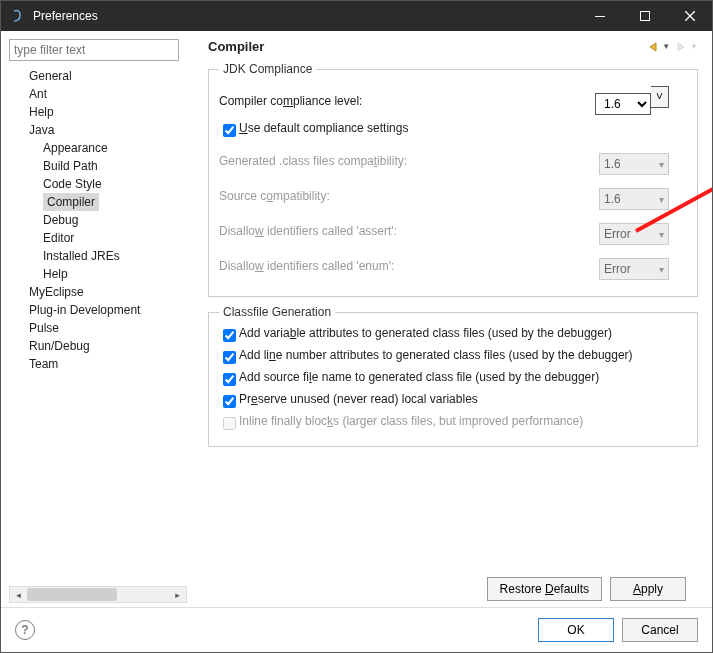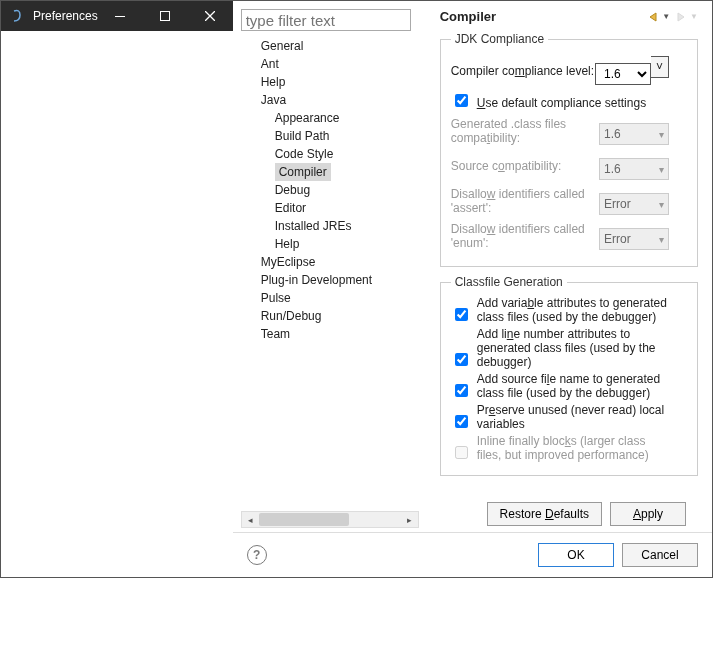--- a/index.html
+++ b/index.html
@@ -1,27 +1,27 @@
 <!DOCTYPE html>
 <html><head>
 <meta charset="utf-8">
 <style>
   * { box-sizing: border-box; }
   html,body { margin:0; padding:0; font-family: "Segoe UI", Tahoma, sans-serif; font-size:12px; color:#222; }
-  .window { width:713px; height:578px; background:#fff; display:flex; flex-direction:row; border:1px solid #555; position:relative;}
+  .window { width:713px; height:653px; background:#fff; display:flex; flex-direction:column; border:1px solid #555; position:relative;}
   .titlebar { height:30px; background:#2b2b2b; color:#fff; display:flex; align-items:center; padding:0 0 0 8px;}
   .titlebar .app-icon { width:16px; height:16px; margin-right:8px; display:flex; align-items:center; justify-content:center;}
   .titlebar .title { flex:1; font-size:12px; }
   .titlebar .winbtns { display:flex; height:100%;}
   .titlebar .winbtn { width:45px; display:flex; align-items:center; justify-content:center; cursor:default;}
   .titlebar .winbtn svg { fill:#fff;}
   .body { flex:1; display:flex; flex-direction:column; background:#fff;}
   .split { flex:1; display:flex; overflow:hidden;}
   .left   { width:195px; display:flex; flex-direction:column; padding:8px 8px 4px 8px; border-right:1px solid transparent; position:relative;}
-  .filter { width:170px; height:22px; border:1px solid #aaa; padding:2px 4px; font-size:15px; color:#555;}
+  .filter { width:170px; height:22px; border:1px solid #aaa; padding:2px 4px; font-size:12px; color:#555;}
   .tree   { flex:1; margin-top:6px; overflow:hidden; line-height:18px; color:#222; padding-right:4px;}
   .tree .item { white-space:nowrap; cursor:default; padding-left:4px;}
   .tree .l1 { margin-left:16px;}
   .tree .l2 { margin-left:30px;}
   .tree .sel { background:#d8d8d8; display:inline-block; padding:0 4px;}
   .hscroll { height:17px; background:#f0f0f0; border:1px solid #ddd; display:flex; align-items:center; margin-top:auto;}
   .hscroll .arrow { width:17px; height:15px; display:flex; align-items:center; justify-content:center; font-size:9px; color:#555;}
   .hscroll .track { flex:1; height:15px; position:relative;}
   .hscroll .thumb { position:absolute; left:0; width:90px; top:1px; height:13px; background:#cfcfcf; border-radius:2px;}
   .right  { flex:1; display:flex; flex-direction:column; padding:8px 14px 0 12px; overflow:hidden;}
@@ -31,21 +31,21 @@
   .navarrows span { display:flex; align-items:center; gap:2px;}
   .link   { color:#0a5ecc; text-decoration:underline; text-align:right; margin-top:8px; cursor:pointer;}
   fieldset { border:1px solid #ccc; margin:8px 0 0 0; padding:4px 28px 10px 10px;}
   legend  { padding:0 4px; font-size:12px; color:#333;}
   .row    { display:flex; align-items:center; margin:6px 0;justify-content:center;}
   .row .label { flex:1; }
   .row .label.disabled { color:#9a9a9a;}
   .row select, .row .fakeselect { width:70px; height:22px; border:1px solid #aaa; font-size:12px; padding-left:4px; background:#fff;margin-top:7px;}
   .row .fakeselect { background:#eee; color:#666; border-color:#ccc; display:flex; align-items:center; justify-content:space-between; padding-right:4px;}
   .row .fakeselect::after{content:"▾"; color:#999; font-size:10px;}
-  .checkbox { display:flex; align-items:flex-end; gap:6px; margin:3px 0; }
+  .checkbox { display:flex; align-items:flex-start; margin:3px 0; }
   .checkbox input { width:13px; height:13px;}
   .checkbox.disabled { color:#9a9a9a;}
   .u { text-decoration:underline;}
   .footer-row { display:flex; justify-content:flex-end; gap:8px; padding:10px 12px 6px 0;}
   .btn { min-width:76px; height:24px; border:1px solid #999; background:#f4f4f4; font-size:12px; padding:0 12px; cursor:default;}
   .footer { border-top:1px solid #ddd; padding:10px 14px; display:flex; align-items:center;}
   .help-icon { width:20px; height:20px; border:1.5px solid #7a7a7a; border-radius:50%; display:flex; align-items:center; justify-content:center; color:#7a7a7a; font-weight:bold; cursor:pointer;}
   .footer-btns { margin-left:auto; display:flex; gap:8px;}
   .btn.primary { border:1.5px solid #2a7fd8; background:#fff;}
   .arrow-annotation { position:absolute; left:430px; top:100px; pointer-events:none; z-index:5;}

